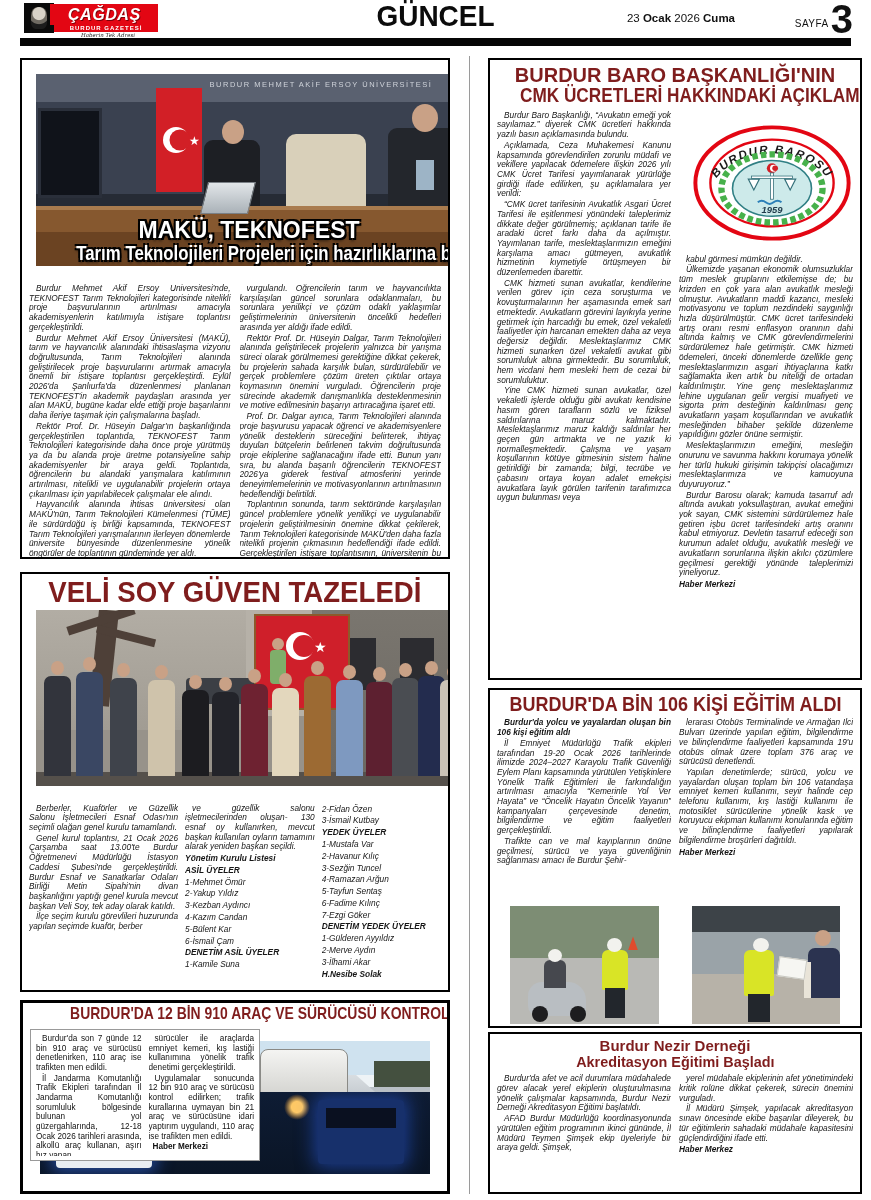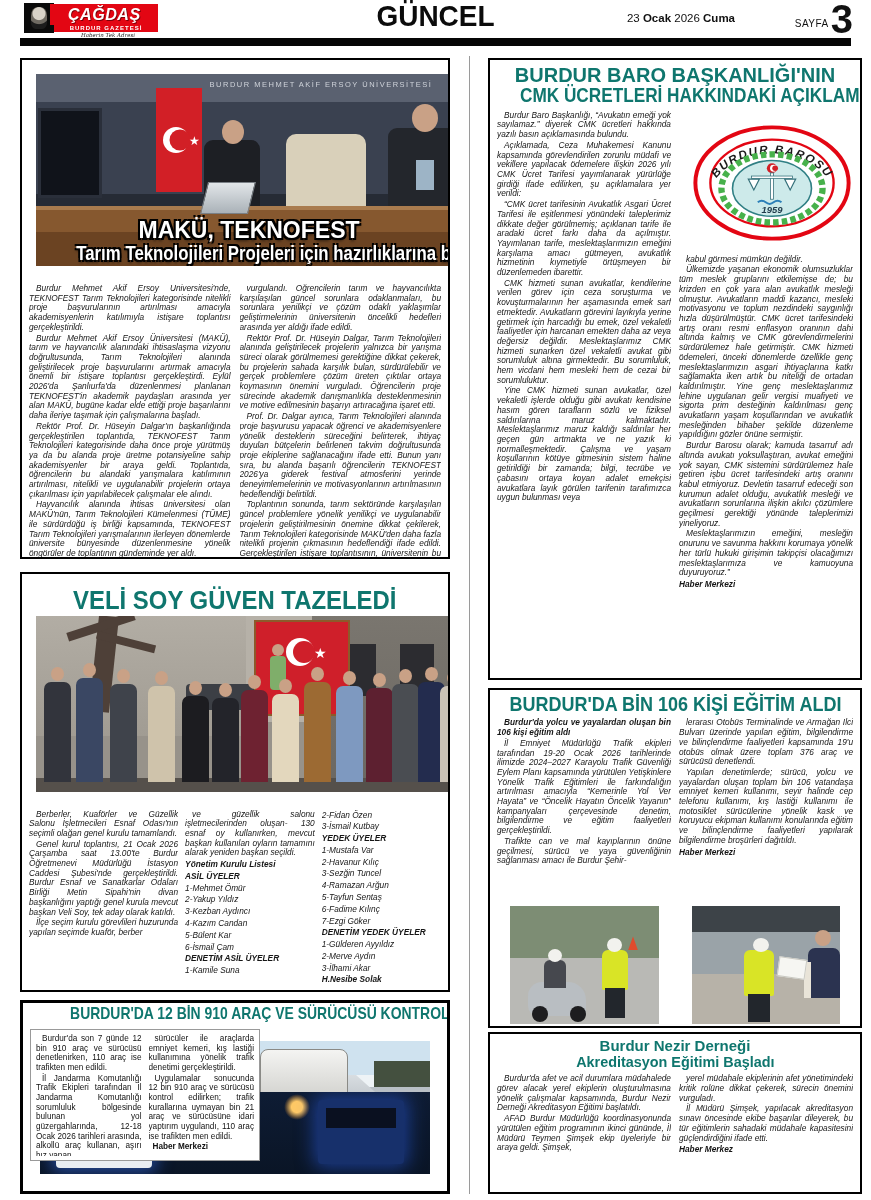--- a/index.html
+++ b/index.html
@@ -28,21 +28,21 @@
   .pageno .num{font-size:40px;font-weight:bold;line-height:.85;margin-left:2px;}
   .topbar{position:absolute;left:20px;right:20px;top:38px;height:8px;background:#050505;}
   .vrule{position:absolute;left:469px;top:56px;width:1px;bottom:6px;background:#9a9a9a;}
   
   .box{position:absolute;background:#fff;border:2px solid #000;box-sizing:border-box;overflow:hidden;}
   .cols{display:flex;gap:9px;padding:4px 7px;box-sizing:border-box;}
   .col{flex:1;overflow:hidden;font-style:italic;}
   .col p{margin:0 0 1px;font-size:8.3px;line-height:1.17;text-align:justify;text-indent:7px;color:#161616;}
   .col p.b{font-weight:bold;}
   .col p.l{text-indent:0;text-align:left;line-height:1.3;}
-  .headline{font-weight:bold;text-align:center;color:#0f766e;line-height:1.02;}
+  .headline{font-weight:bold;text-align:center;color:#7f1d1d;line-height:1.02;}
   .squeeze{display:inline-block;white-space:nowrap;transform-origin:center;}
   
   figure{margin:14px;}
   .photo{position:relative;overflow:hidden;}
   .abs{position:absolute;}
   
   #maku{left:20px;top:58px;width:430px;height:501px;}
   .maku-photo{width:426px;height:192px;background:linear-gradient(#5a6170 0 28px,#3a4150 28px 120px,#262b35 120px);}
   .wall-sign{position:absolute;left:150px;top:6px;width:270px;text-align:center;color:#cfd3da;
       font-size:7.5px;letter-spacing:1.5px;}
@@ -60,21 +60,21 @@
   .overlay .ol1{font-size:23px;line-height:1.05;}
   .overlay .ol2{font-size:20px;line-height:1.1;}
   
   #baro{left:488px;top:58px;width:374px;height:622px;}
   #baro .headline{font-size:20px;padding-top:5px;}
   .baro-cols{display:flex;gap:8px;padding:5px 7px;}
   .baro-col{width:176px;overflow:hidden;}
   .baro-logo{width:158px;height:116px;margin:2px auto 4px;display:block;}
   
   #veli{left:20px;top:572px;width:430px;height:420px;}
-  #veli .headline{font-size:26px;padding-top:13px;}
+  #veli .headline{font-size:30px;padding-top:3px;}
   .veli-photo{width:426px;height:176px;margin-top:2px;
       background:linear-gradient(#b6b1a8 0 60%,#97928a 60%);}
   .bld-l{left:0;top:0;width:210px;height:120px;background:linear-gradient(#b2ada4,#a19c93);}
   .bld-r{right:0;top:0;width:150px;height:176px;background:linear-gradient(#7a766f,#6b6761);}
   .win{background:#2c2c30;}
   .trunk{left:58px;top:0;width:20px;height:96px;background:#4e4038;transform:rotate(6deg);}
   .branch{background:#4e4038;}
   .awning{left:150px;top:68px;width:130px;height:26px;background:#3c3f45;border-radius:4px;}
   .flagpost{left:218px;top:4px;width:92px;height:92px;background:#cf1f2a;border:2px solid #8c5a2b;}
   .ground{left:0;bottom:0;width:100%;height:14px;background:#55504b;}
@@ -239,22 +239,22 @@
             <rect x="74" y="66" width="52" height="3" fill="#fff" stroke="#35707a" stroke-width="1"></rect>
             <path d="M70,70 L84,70 L77,84 Z" fill="#fff" stroke="#35707a" stroke-width="1.5"></path>
             <path d="M116,70 L130,70 L123,84 Z" fill="#fff" stroke="#35707a" stroke-width="1.5"></path>
             <path d="M82,100 q5,-4 10,0 q5,4 10,0 q5,-4 10,0" fill="none" stroke="#2b7fb8" stroke-width="2.5"></path>
             <text x="100" y="114" font-size="12" font-weight="bold" fill="#1f3a4a" text-anchor="middle">1959</text>
           </svg>
         </figure>
         <div>
             <p>kabul görmesi mümkün değildir.</p>
             <p>Ülkemizde yaşanan ekonomik olumsuzluklar tüm meslek gruplarını etkilemişse de; bu krizden en çok yara alan avukatlık mesleği olmuştur. Avukatların maddi kazancı, mesleki motivasyonu ve toplum nezdindeki saygınlığı hızla düşürülmüştür. CMK ücret tarifesindeki artış oranı resmi enflasyon oranının dahi altında kalmış ve CMK görevlendirmelerini sürdürülemez hale getirmiştir. CMK hizmeti ödemeleri, önceki dönemlerde özellikle genç meslektaşlarımızın asgari ihtiyaçlarına katkı sağlamakta iken artık bu niteliği de ortadan kaldırılmıştır. Yine genç meslektaşlarımız lehine uygulanan gelir vergisi muafiyeti ve sigorta prim desteğinin kaldırılması genç avukatların yaşam koşullarından ve avukatlık mesleğinden bihaber şekilde düzenleme yapıldığını gözler önüne sermiştir.</p>
+            <p>Meslektaşlarımızın emeğini, mesleğin onurunu ve savunma hakkını korumaya yönelik her türlü hukuki girişimin takipçisi olacağımızı meslektaşlarımıza ve kamuoyuna duyuruyoruz.”</p>
             <p>Burdur Barosu olarak; kamuda tasarruf adı altında avukatı yoksullaştıran, avukat emeğini yok sayan, CMK sistemini sürdürülemez hale getiren işbu ücret tarifesindeki artış oranını kabul etmiyoruz. Devletin tasarruf edeceği son kurumun adalet olduğu, avukatlık mesleği ve avukatların sorunlarına ilişkin akılcı çözümlere geçilmesi gerektiği yönünde taleplerimizi yineliyoruz.</p>
-            <p>Meslektaşlarımızın emeğini, mesleğin onurunu ve savunma hakkını korumaya yönelik her türlü hukuki girişimin takipçisi olacağımızı meslektaşlarımıza ve kamuoyuna duyuruyoruz.”</p>
             <p class="b l">Haber Merkezi</p>
           </div>
       </div>
     </div>
   </section>
 
   <section class="box" id="veli">
     <div class="headline">
       <span class="squeeze" style="transform:scaleX(.92);">VELİ SOY GÜVEN TAZELEDİ</span>
     </div>

